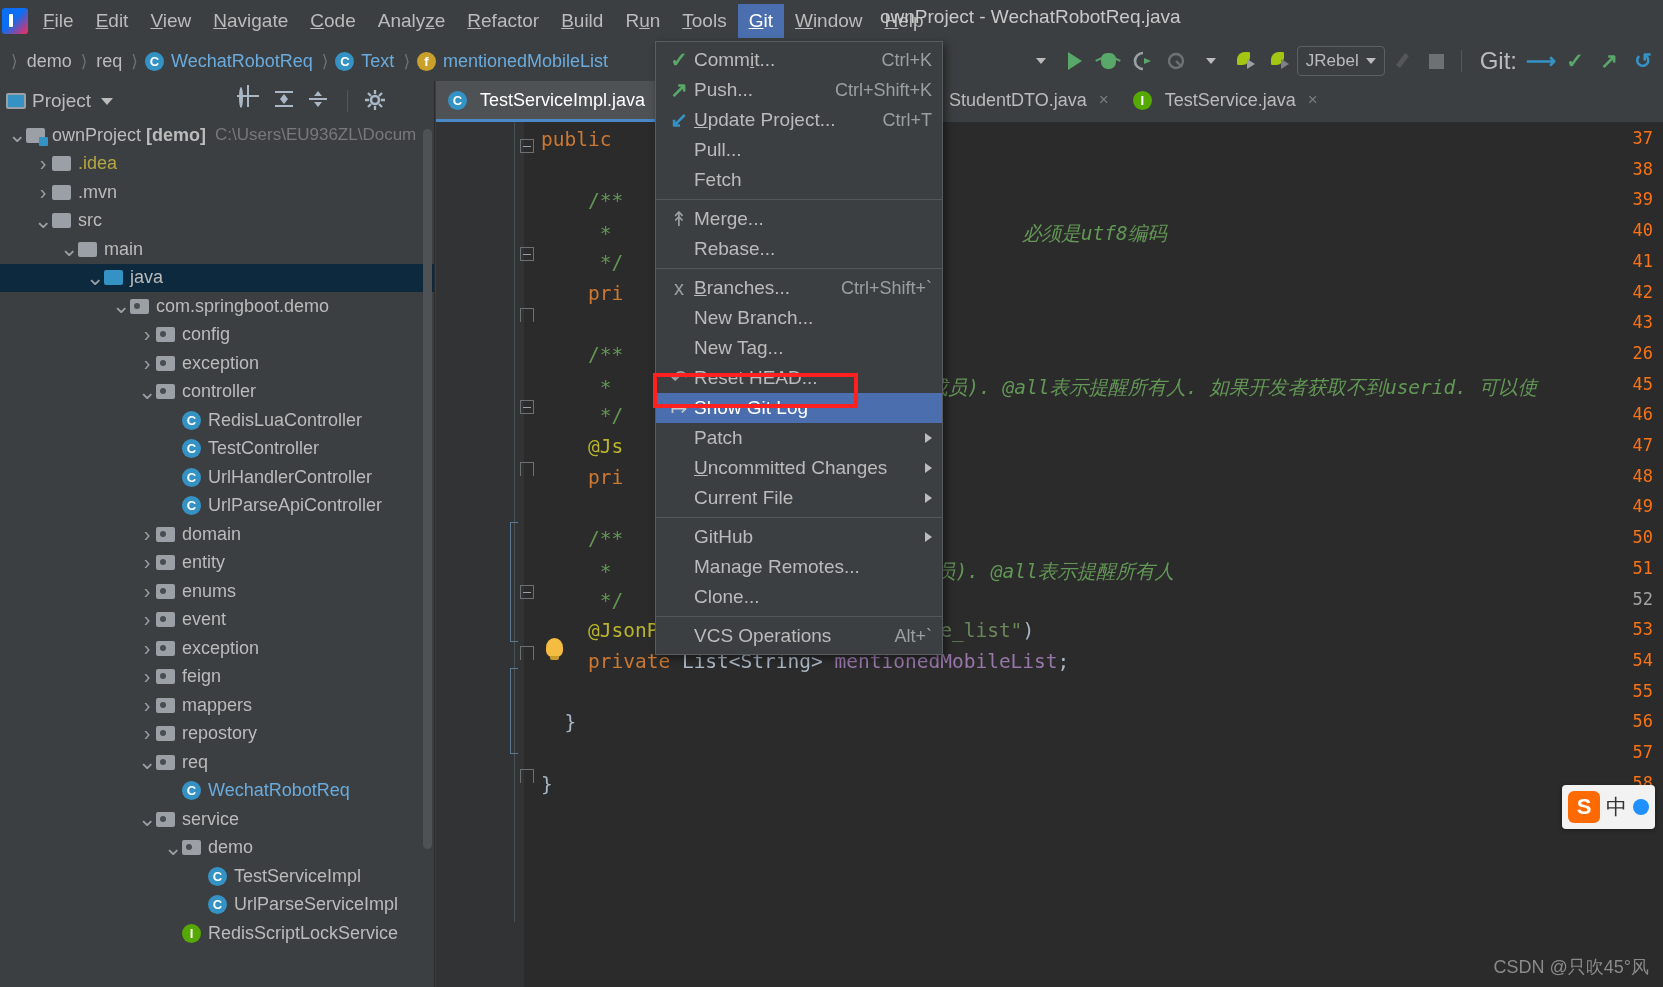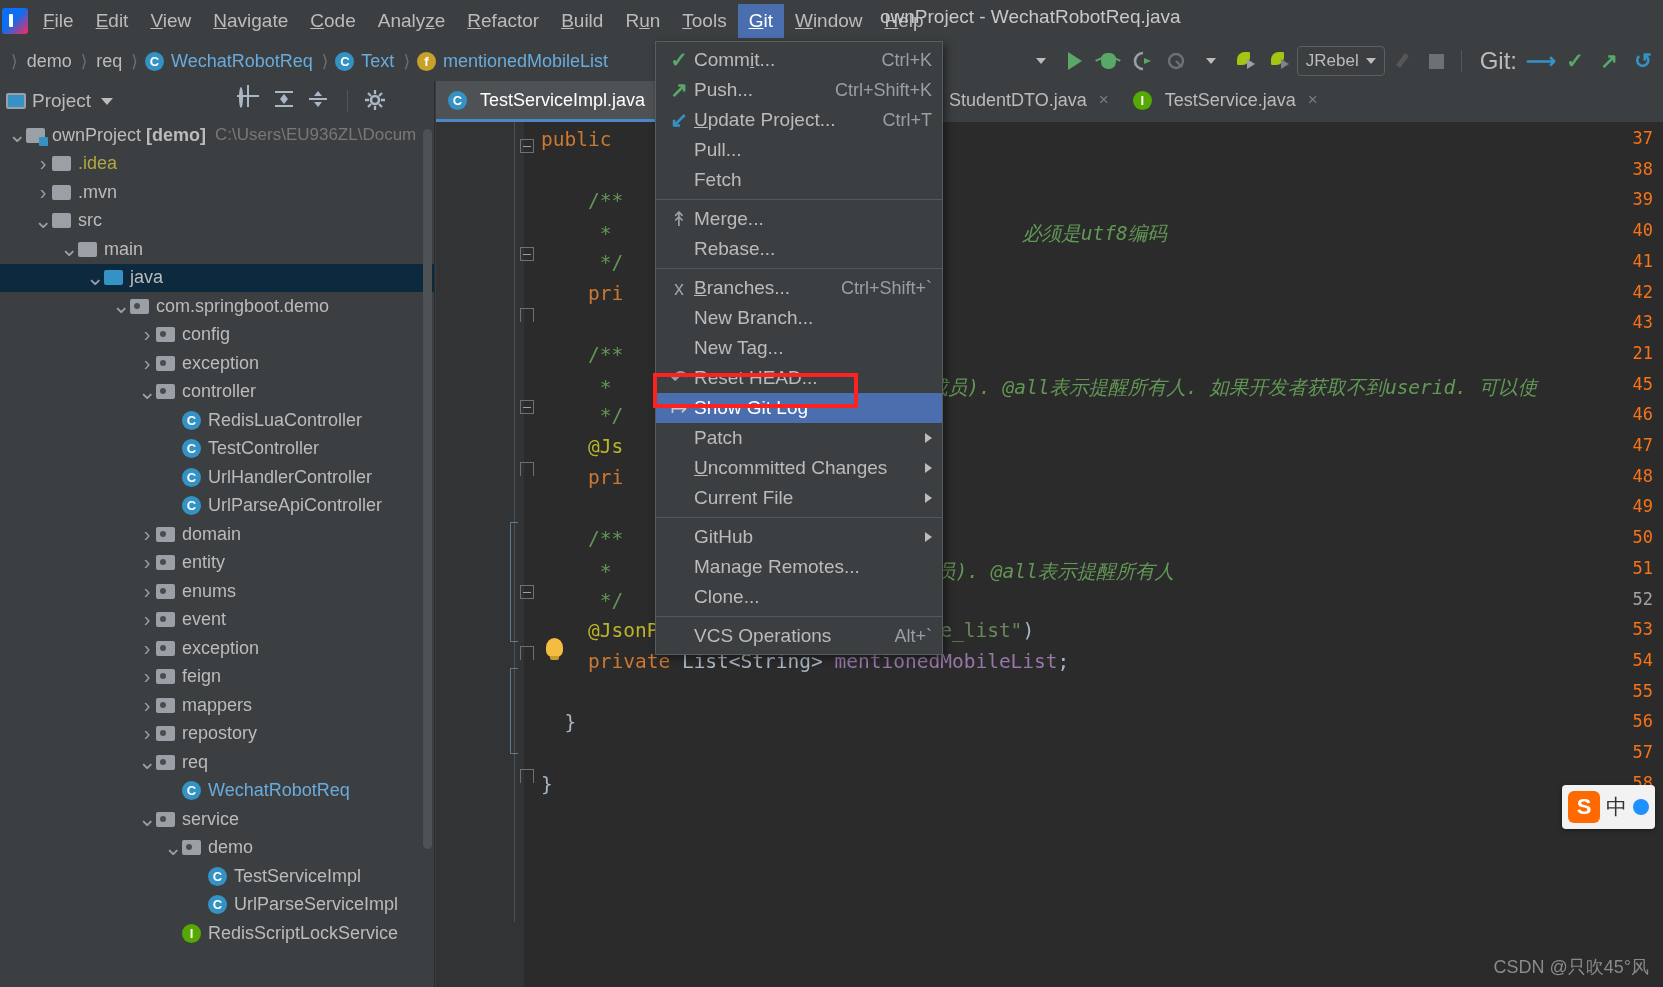--- a/index.html
+++ b/index.html
@@ -566,21 +566,21 @@
     <div class="code-area">
       <div class="gutter"></div>
       <div id="gutter-nums">
           <div class="gutter-line" style="top: 6px;">37</div>
           <div class="gutter-line" style="top: 36.7px;">38</div>
           <div class="gutter-line" style="top: 67.4px;">39</div>
           <div class="gutter-line" style="top: 98.1px;">40</div>
           <div class="gutter-line" style="top: 128.8px;">41</div>
           <div class="gutter-line" style="top: 159.5px;">42</div>
           <div class="gutter-line" style="top: 190.2px;">43</div>
-          <div class="gutter-line" style="top: 220.9px;">21</div>
+          <div class="gutter-line" style="top: 220.9px;">26</div>
           <div class="gutter-line" style="top: 251.6px;">45</div>
           <div class="gutter-line" style="top: 282.3px;">46</div>
           <div class="gutter-line" style="top: 313px;">47</div>
           <div class="gutter-line" style="top: 343.7px;">48</div>
           <div class="gutter-line" style="top: 374.4px;">49</div>
           <div class="gutter-line" style="top: 405.1px;">50</div>
           <div class="gutter-line" style="top: 435.8px;">51</div>
           <div class="gutter-line cur" style="top: 466.5px;">52</div>
           <div class="gutter-line" style="top: 497.2px;">53</div>
           <div class="gutter-line" style="top: 527.9px;">54</div>

